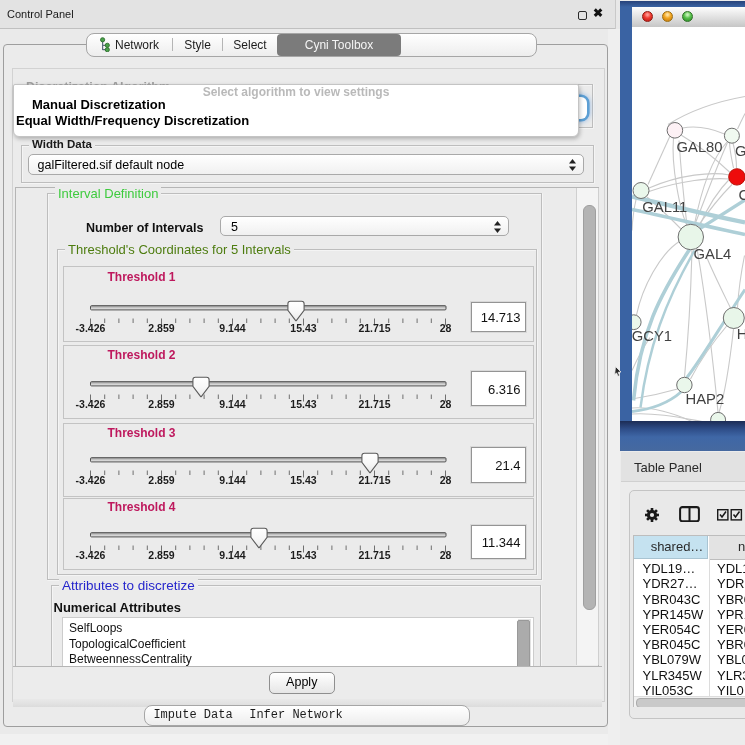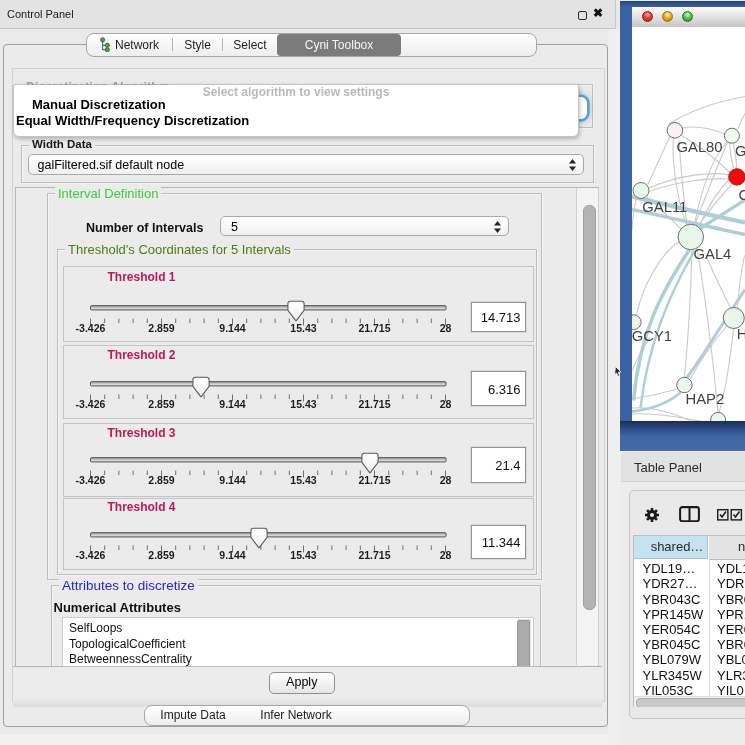--- a/index.html
+++ b/index.html
@@ -189,21 +189,21 @@
      <div style="padding:3px 12px 0 6px;line-height:15.6px;">SelfLoops<br>TopologicalCoefficient<br>BetweennessCentrality<br>ClusteringCoefficient</div>
      <div style="position:absolute;right:2px;top:1px;width:13px;height:58px;background:#e2e2e2;"></div>
      <div style="position:absolute;right:3px;top:2px;width:11px;height:50px;background:#ababab;border:1px solid #999;border-radius:2px;"></div>
   </div>
 
   <div class="abs" style="left:13px;top:666px;width:589px;height:33px;background:#ececec;z-index:20;border-top:1px solid #b5b5b5;"></div>
   <div class="abs" style="left:268.5px;top:671.5px;width:64.5px;height:20px;border:1px solid #8f8f8f;border-radius:5px;
         background:linear-gradient(#ffffff,#e6e6e6);z-index:21;text-align:center;font-size:12.5px;color:#000;line-height:19px;">Apply</div>
   <div class="abs" style="left:13px;top:699px;width:589px;height:8px;background:linear-gradient(#e9e9e9,#dcdcdc);z-index:20;"></div>
 
-  <div class="abs tabstrip" style="left:144px;top:704.5px;width:324px;height:19.5px;z-index:25;">
+  <div class="abs tabstrip" style="left:144px;top:704.5px;width:324px;height:19.5px;z-index:25;font-family:Liberation Mono, monospace;">
     <div class="tseg" style="width:96px;">Impute Data</div>
     <div class="tseg" style="width:110px;">Infer Network</div>
   </div>
   <div class="abs" style="left:0;top:734px;width:615px;height:11px;background:#f1f1f1;"></div>
 </div>
 
 <div class="abs" style="left:608px;top:29px;width:12.5px;height:716px;background:#efefef;"></div>
 <div class="abs" style="left:616px;top:0;width:5px;height:29px;background:#e8e8e8;"></div>
 <svg class="abs" style="left:613px;top:365px;z-index:60;" width="10" height="12" viewBox="0 0 10 12">
   <path d="M2.5 1.5 L8 7 L5.2 7.3 L6.6 10.6 L5 11.3 L3.6 8 L1.6 9.5 Z" fill="#2a2a2a" stroke="#f0f0f0" stroke-width="0.8"></path>

